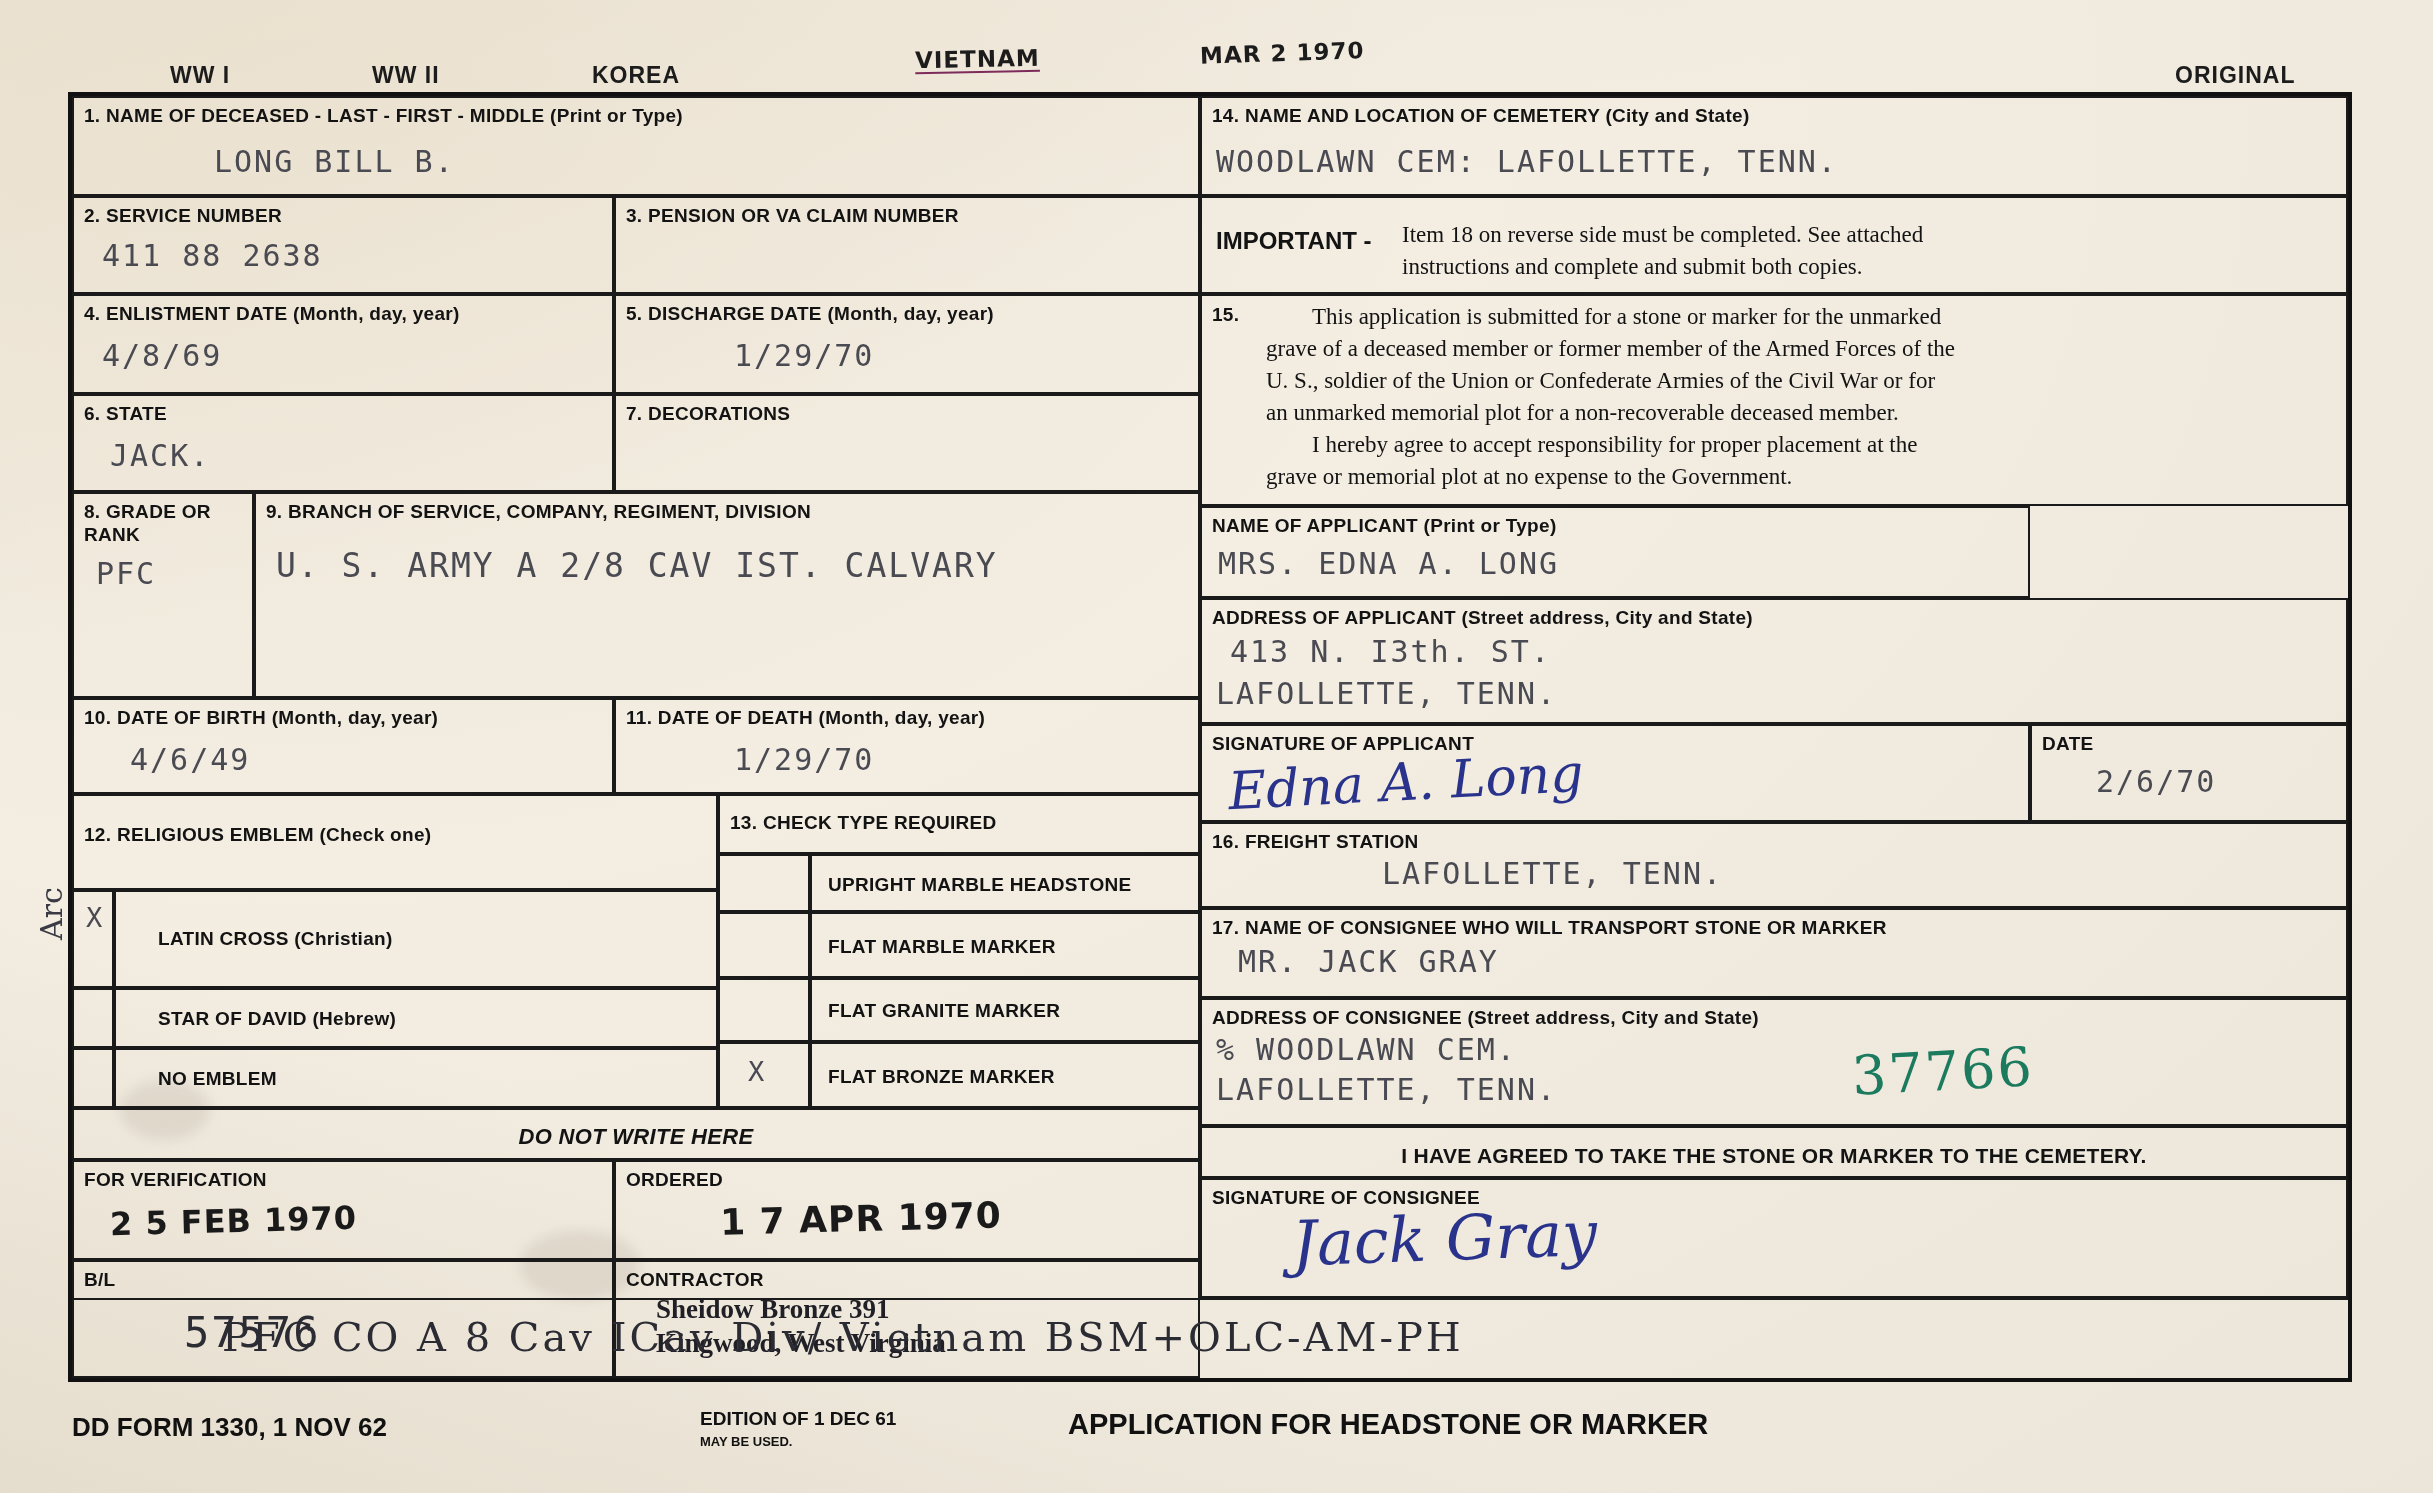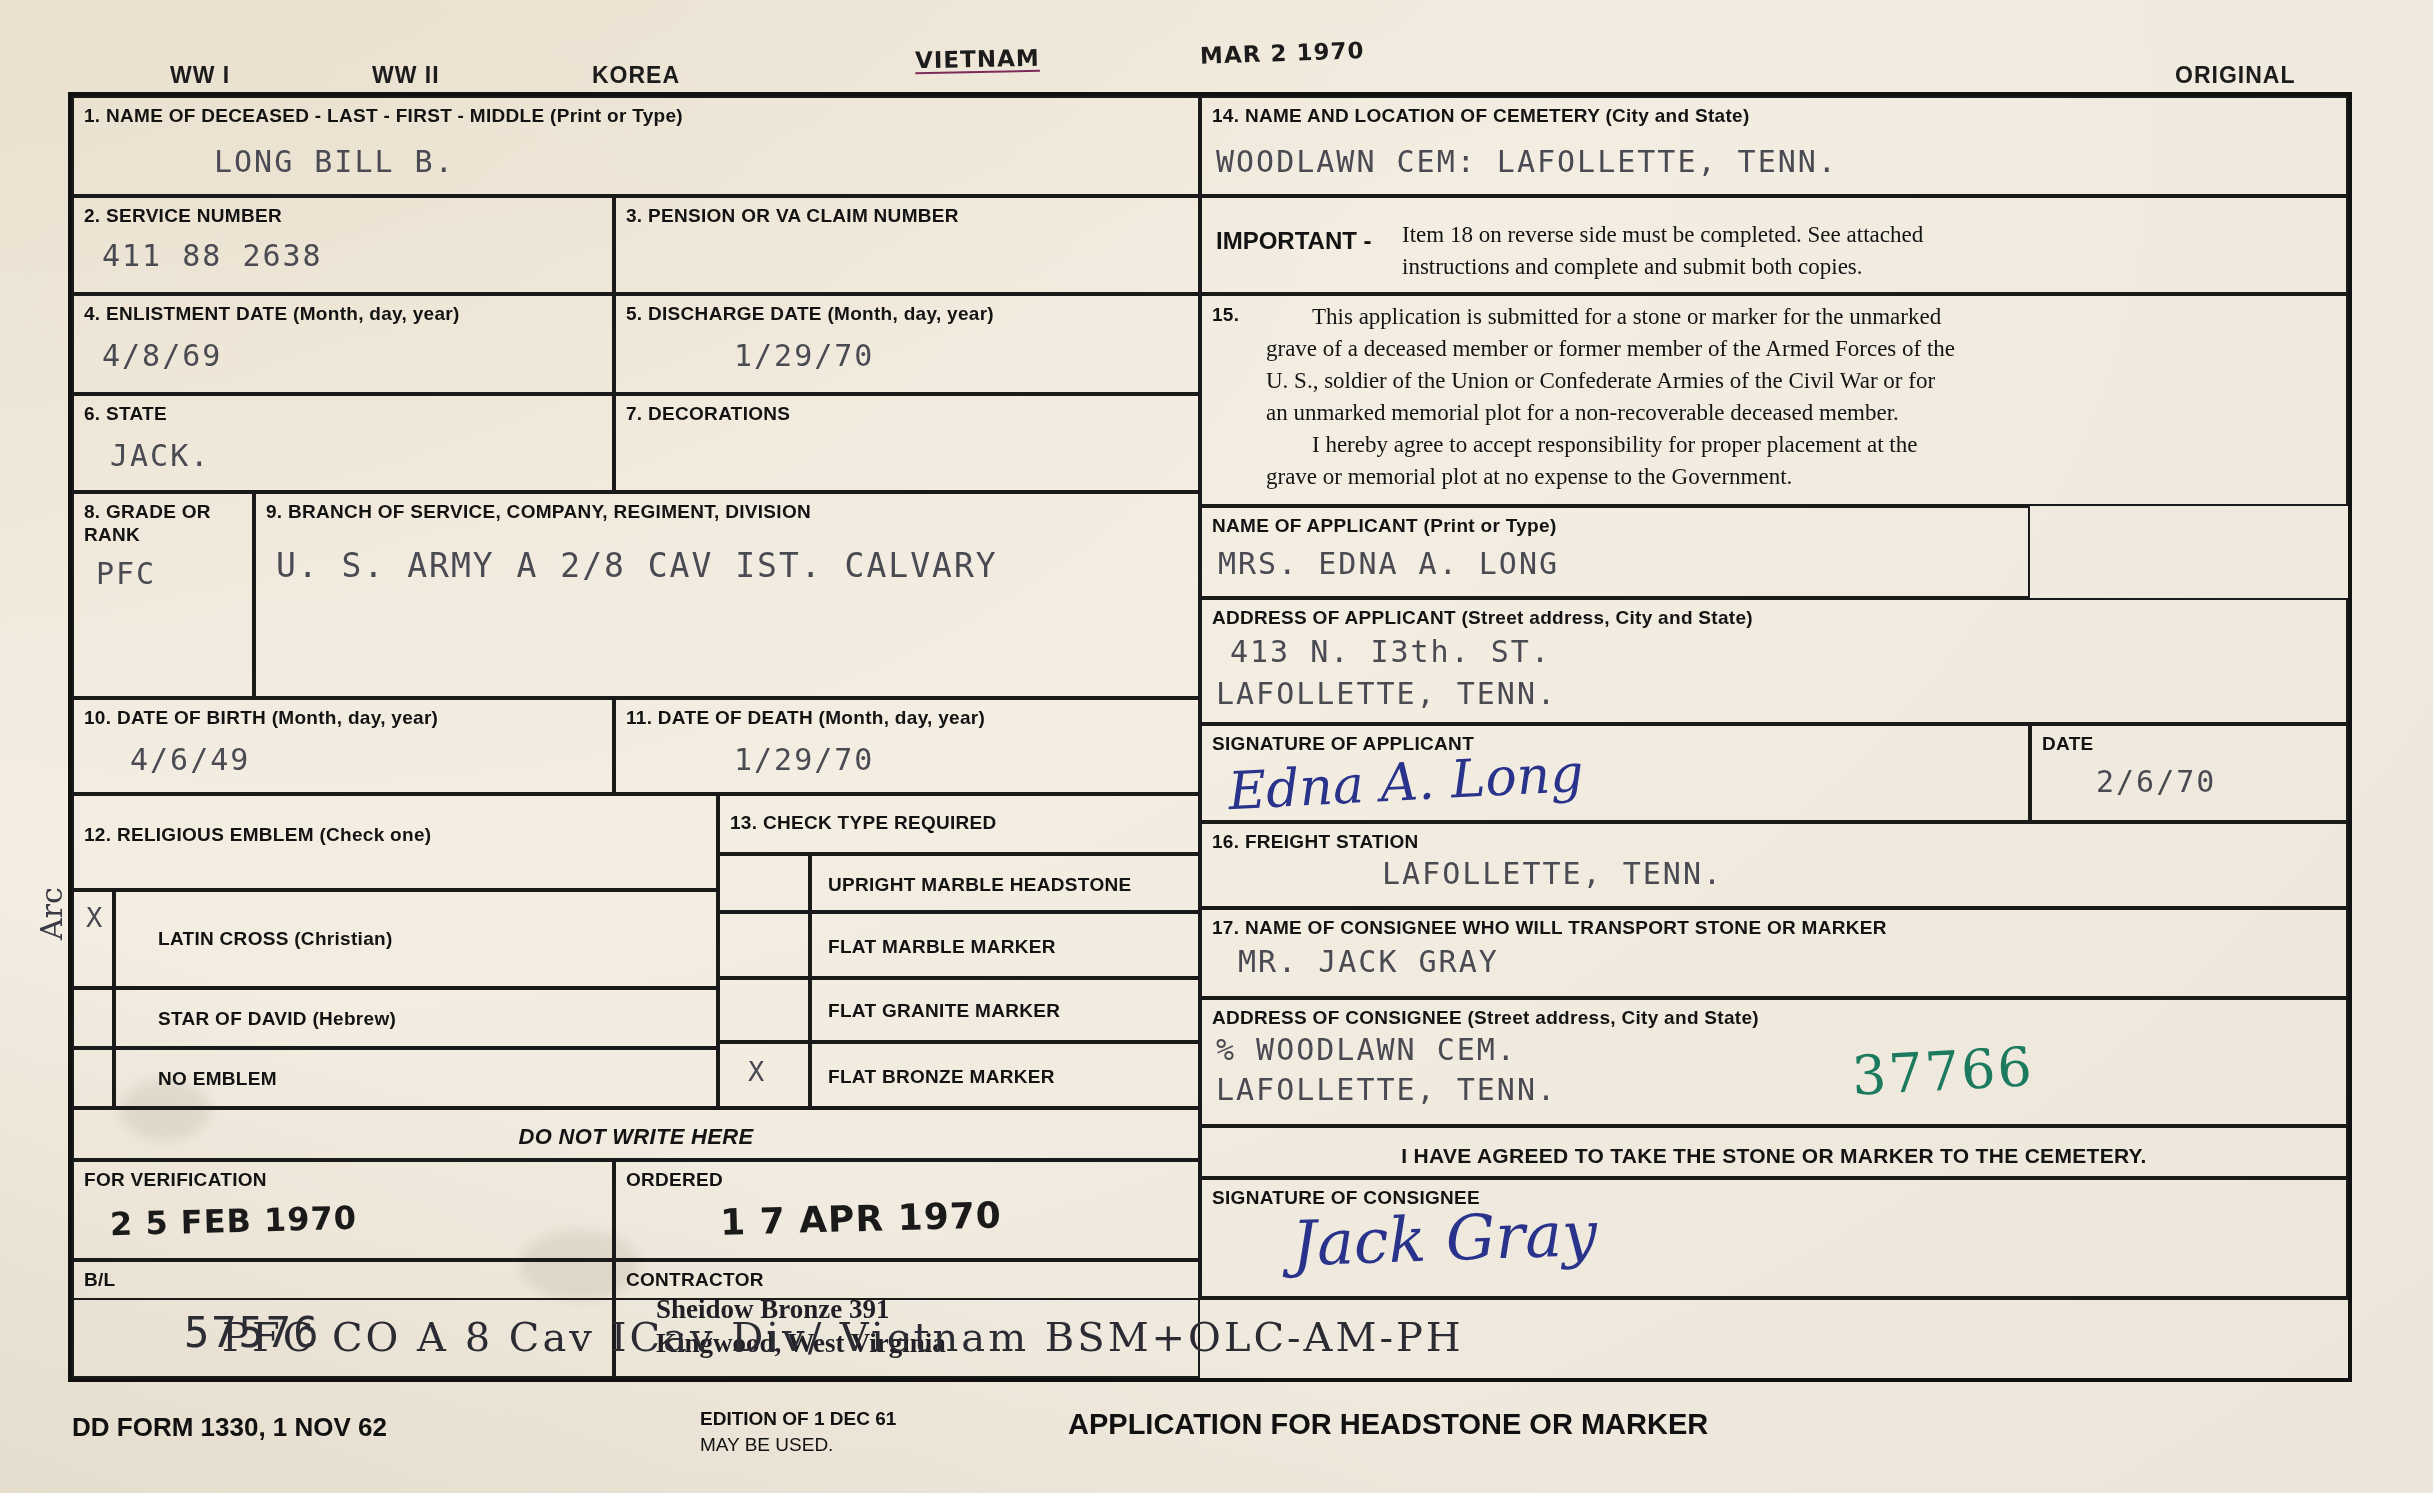--- a/index.html
+++ b/index.html
@@ -371,15 +371,15 @@
 
     <div class="cell" style="left:0; top:1202px; width:2276px; height:84px; border-left:none; border-right:none; border-bottom:none;">
       <div class="bottom-scrawl" style="left:150px; top:14px;">PFC  CO A 8 Cav ICav Div/ Vietnam   BSM+OLC-AM-PH</div>
     </div>
   </div>
 
   <div class="edge-scrawl">Arc</div>
 
   <div class="footer" style="left:72px; top:1412px; font-size:26px;">DD FORM 1330, 1 NOV 62</div>
   <div class="footer" style="left:700px; top:1408px; font-size:19px; font-weight:bold;">EDITION OF 1 DEC 61</div>
-  <div class="footer" style="left:700px; top:1434px; font-size:19px; font-weight:normal;text-align:center;">MAY BE USED.</div>
+  <div class="footer" style="left:700px; top:1434px; font-size:13px; font-weight:bold;text-align:center;">MAY BE USED.</div>
   <div class="footer" style="left:1068px; top:1408px; font-size:29px;">APPLICATION FOR HEADSTONE OR MARKER</div>
 </div>
 
 </body></html>

